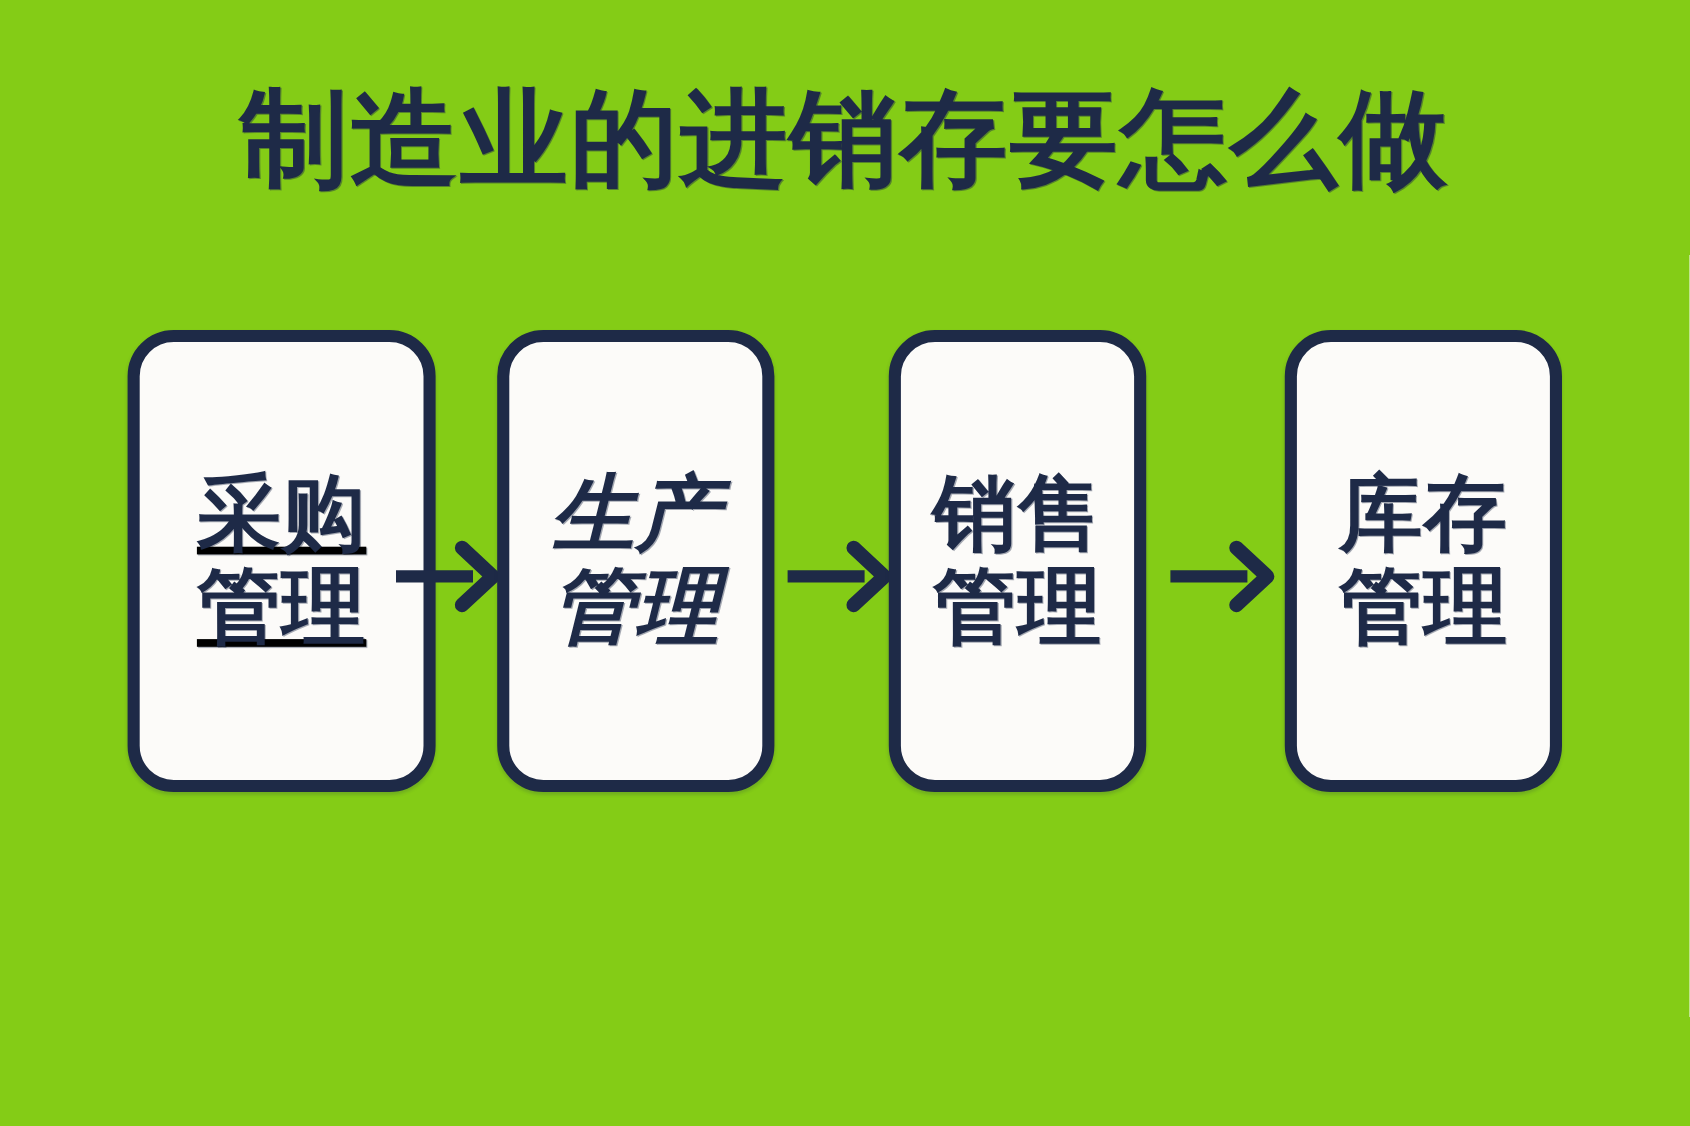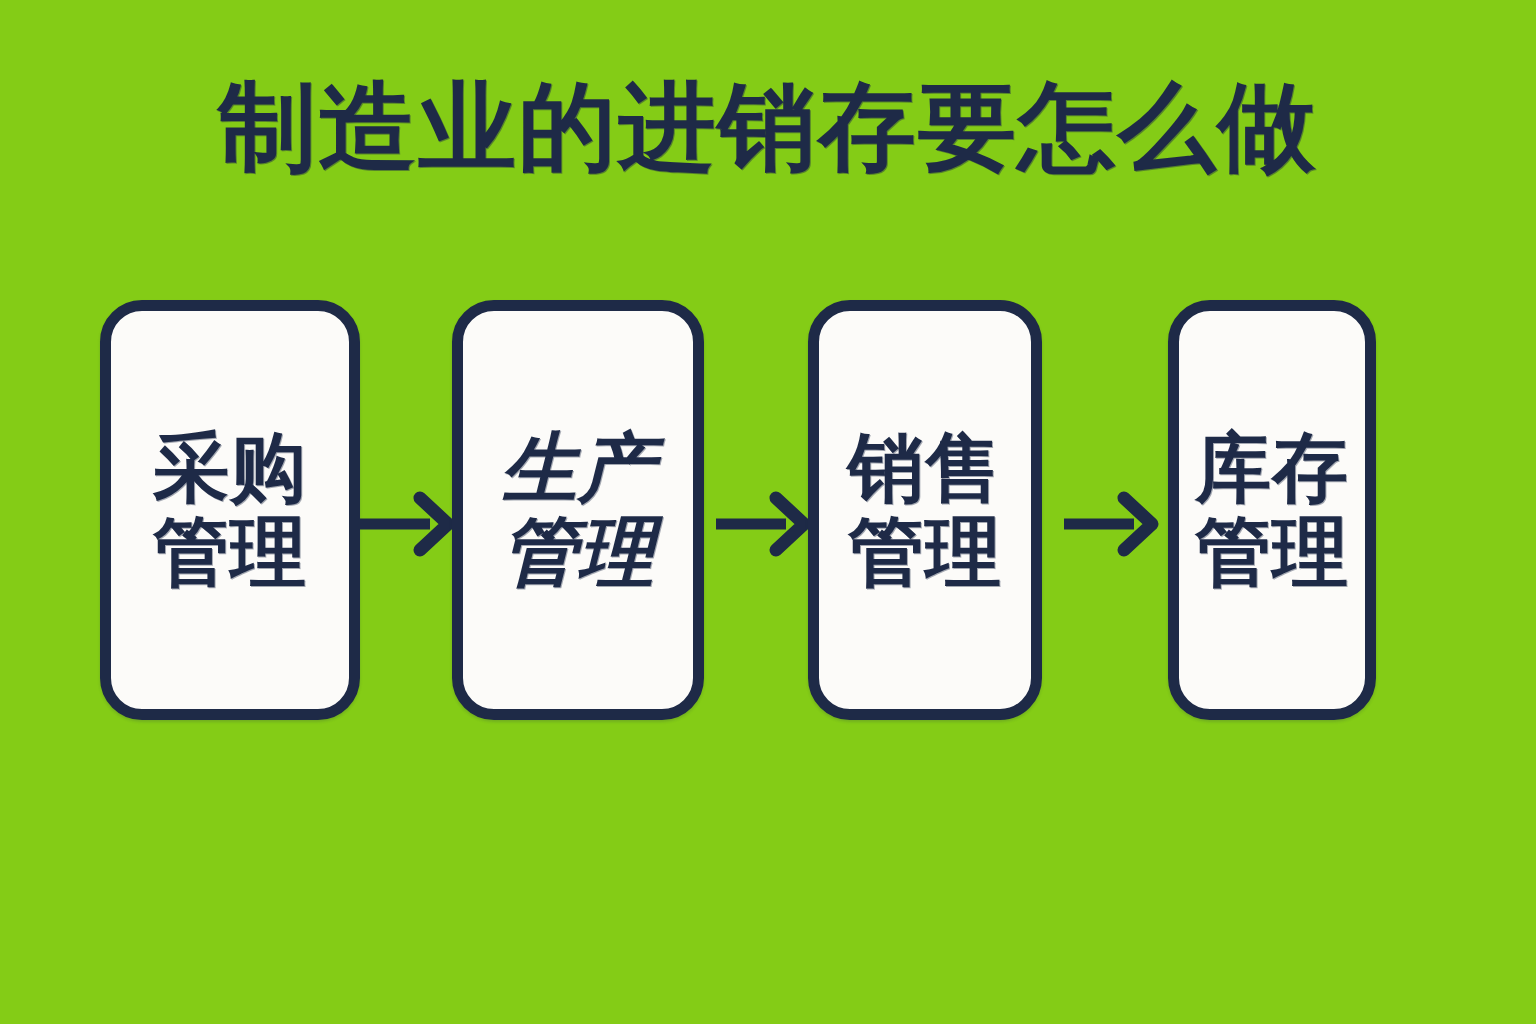--- a/index.html
+++ b/index.html
@@ -70,24 +70,24 @@
     line-height: 84px;
     font-weight: 700;
     text-align: center;
     letter-spacing: 1px;
     white-space: pre-line;
     font-family: "Liberation Sans", "DejaVu Sans", sans-serif;
     text-shadow: 1px 1px 0 rgba(30,42,71,0.4);
   }
 
   
-  .node-0 { left: 0px;    width: 260px; }
+  .node-0 { left: 16px;    width: 280px; text-decoration: underline; }
   .node-1 { left: 352px;  width: 252px; font-style: italic; }
   .node-2 { left: 708px;  width: 234px; }
-  .node-3 { left: 1068px; width: 208px; }
+  .node-3 { left: 1068px; width: 252px; }
 
   
   .arrow {
     position: absolute;
     top: 188px;
     height: 72px;
     width: 104px;
   }
   .arrow-0 { left: 258px; }
   .arrow-1 { left: 614px; }

